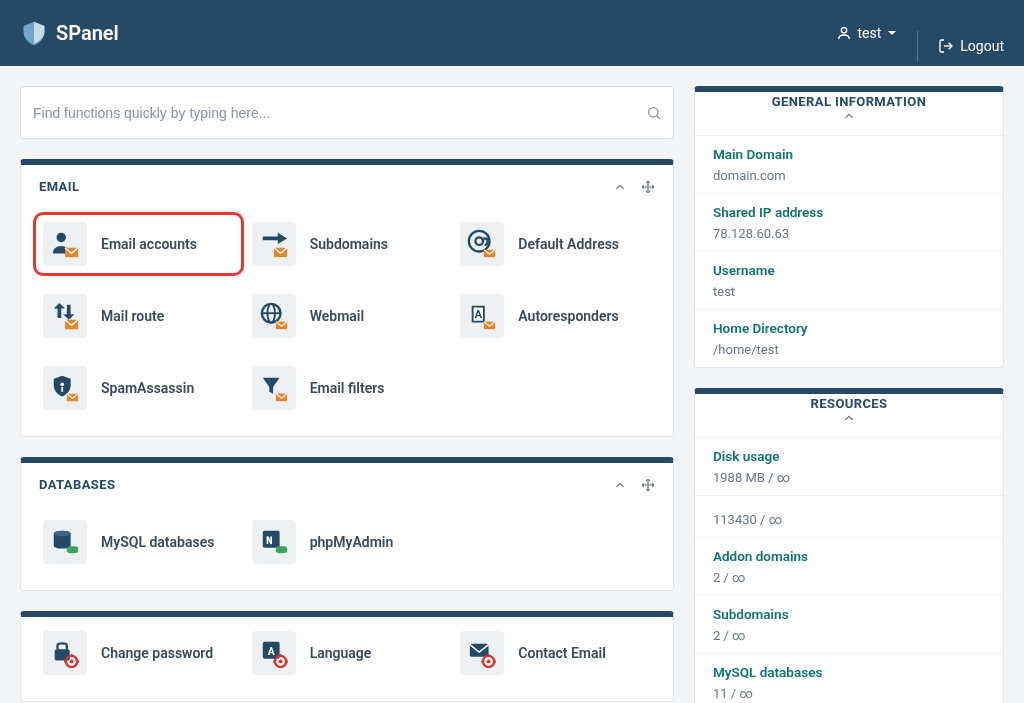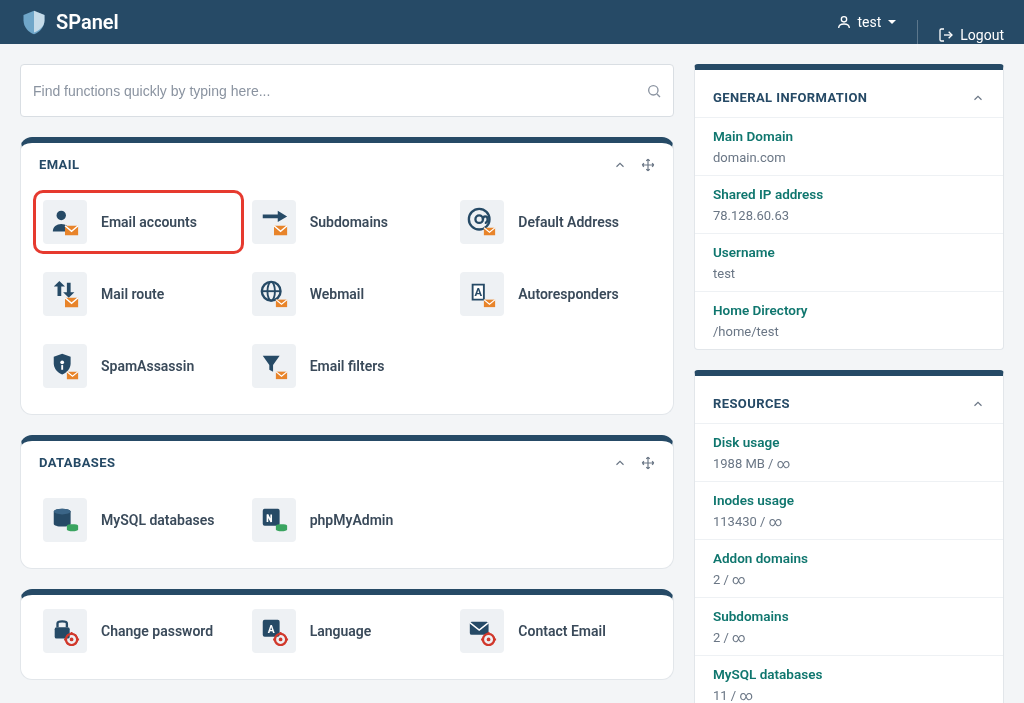--- a/index.html
+++ b/index.html
@@ -1,50 +1,50 @@
 <!DOCTYPE html>
 <html><head>
 <meta charset="utf-8">
 <style>
   * { box-sizing: border-box; margin: 0; padding: 0; }
   body { font-family: -apple-system, BlinkMacSystemFont, "Segoe UI", Roboto, Arial, sans-serif; background: #f3f5f7; color: #333; font-size: 14px; }
   
-  .topbar { background: #264a66; color: #fff; height: 44px; display: flex; align-items: center; justify-content: space-between; padding: 0 20px; gap: 26px; }
+  .topbar { background: #264a66; color: #fff; height: 66px; display: flex; align-items: center; justify-content: space-between; padding: 0 20px; gap: 26px; }
   .brand { display: flex; align-items: center; gap: 8px; font-size: 20px; font-weight: 600; }
   .brand-icon { width: 28px; height: 28px; }
   .topbar-right { display: flex; align-items: center; gap: 20px; font-size: 14px; }
   .user-drop { display: flex; align-items: center; gap: 6px; cursor: pointer; }
   .logout { display: flex; align-items: center; gap: 6px; cursor: pointer; border-left: 1px solid rgba(255,255,255,0.25); padding-left: 20px; height: 30px; margin-top: 26px; }
   
   .layout { display: flex; gap: 20px; padding: 20px; align-items: flex-start; }
   .maincol { flex: 1; display: flex; flex-direction: column; gap: 20px; }
   .sidecol { width: 310px; display: flex; flex-direction: column; gap: 20px; }
   
   .search-wrap { position: relative; }
   .search { width: 100%; height: 53px; border: 1px solid #d9dee3; border-radius: 4px; padding: 0 40px 0 12px; font-size: 14px; color: #333; background: #fff; }
   .search::placeholder { color: #8a93a0; }
   .search-icn { position: absolute; right: 12px; top: 50%; transform: translateY(-50%); color: #8a93a0; }
   
-  .card { background: #fff; border-radius: 12px; border: 1px solid #e2e6ea; overflow: hidden; }
+  .card { background: #fff; border-radius: 4px; border: 1px solid #e2e6ea; overflow: hidden; }
   .card-accent { border-top: 6px solid #264a66; }
   .card-head { display: flex; align-items: center; justify-content: space-between; padding: 14px 18px; }
   .card-title { font-weight: 700; color: #264a66; font-size: 13px; letter-spacing: 0.4px; }
   .card-actions { display: flex; gap: 14px; color: #6a7685; }
   .card-actions svg { cursor: pointer; }
   .card-body { padding: 10px 18px 22px 18px; }
   
   .grid3 { display: grid; grid-template-columns: repeat(3, 1fr); gap: 20px 10px; }
   
   .tool { display: flex; align-items: center; gap: 14px; cursor: pointer; padding: 4px; border-radius: 4px; }
   .tool.highlighted { outline: 3px solid #e63a2f; outline-offset: 3px; }
   .ticon { width: 44px; height: 44px; background: #eef1f4; border-radius: 4px; display: flex; align-items: center; justify-content: center; }
   .tlabel { font-weight: 600; color: #3a4a5a; font-size: 14px; }
   
   .side-card { background: #fff; border-radius: 4px; border: 1px solid #e2e6ea; border-top: 6px solid #264a66; }
-  .side-head { display: flex; align-items: center; justify-content: space-between; padding: 20px 18px 12px 18px; }
+  .side-head { display: flex; align-items: center; justify-content: space-between; padding: 2px 18px 12px 18px; flex-direction: column; }
   .side-title { font-weight: 700; color: #264a66; font-size: 13px; letter-spacing: 0.4px; }
   .kv { border-top: 1px solid #eef1f4; padding: 10px 18px; }
   .kv-k { font-weight: 600; color: #0f766e; font-size: 13.5px; }
   .kv-v { color: #6a7685; font-size: 13px; margin-top: 6px; }
 </style>
 </head>
 <body>
 
 <div class="topbar">
   <div class="brand">
@@ -311,21 +311,20 @@
         <div class="side-title">RESOURCES</div>
         <svg width="14" height="14" viewBox="0 0 24 24" fill="none" stroke="#6a7685" stroke-width="2">
             <path d="M6 15l6-6 6 6"></path>
           </svg>
       </div>
       <div class="kv">
           <div class="kv-k">Disk usage</div>
           <div class="kv-v">1988 MB / ∞</div>
         </div>
       <div class="kv">
-          <div class="kv-k">Inodes usage</div>
           <div class="kv-v">113430 / ∞</div>
         </div>
       <div class="kv">
           <div class="kv-k">Addon domains</div>
           <div class="kv-v">2 / ∞</div>
         </div>
       <div class="kv">
           <div class="kv-k">Subdomains</div>
           <div class="kv-v">2 / ∞</div>
         </div>

